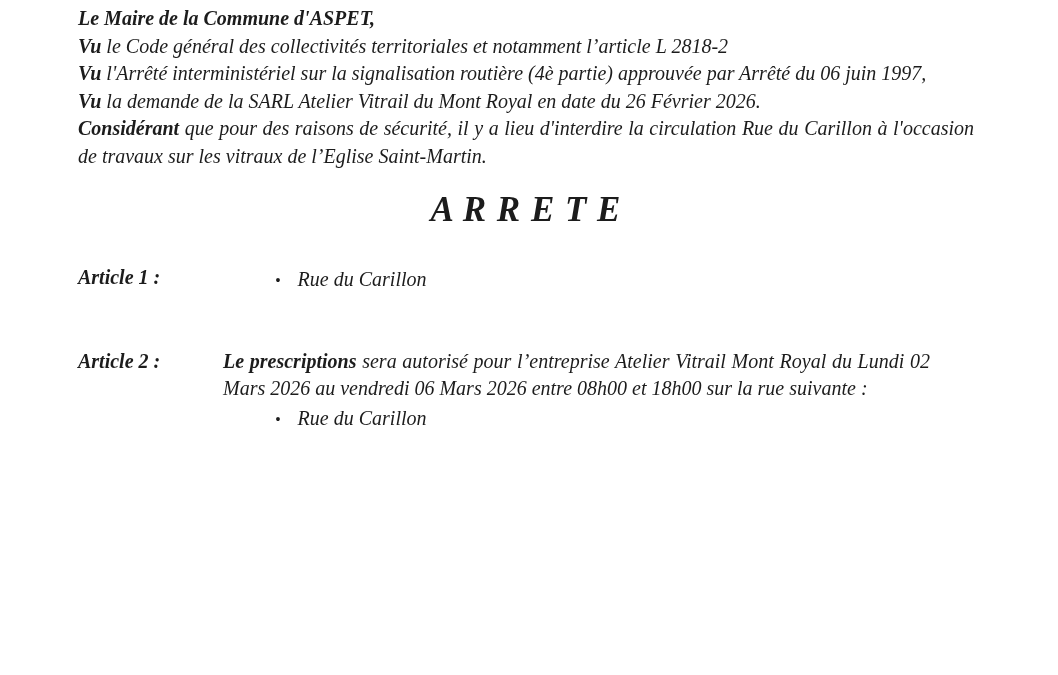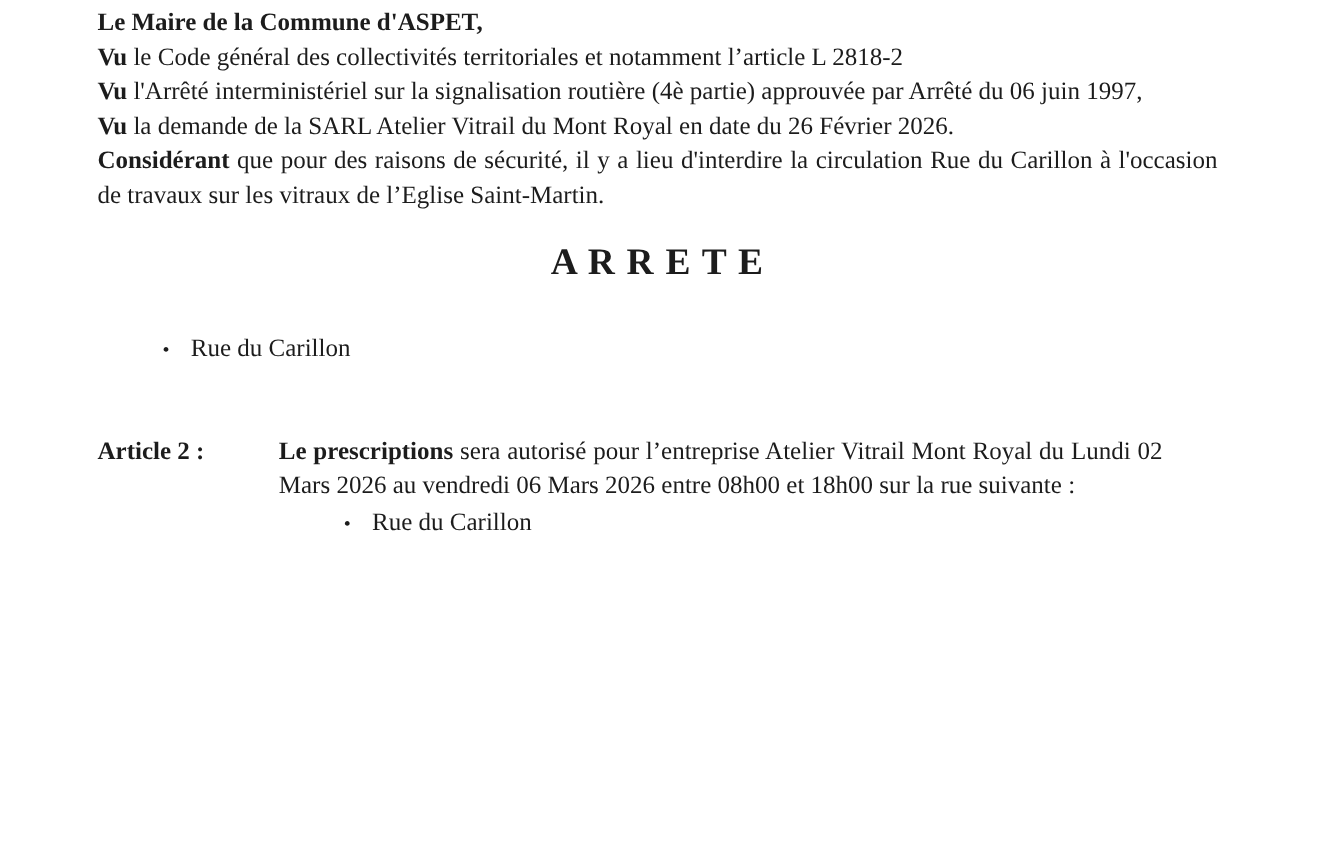--- a/index.html
+++ b/index.html
@@ -7,32 +7,33 @@
     position: relative;
     width: 1058px;
     height: 675px;
     background: #ffffff;
     overflow: hidden;
     font-family: "Liberation Serif", "DejaVu Serif", serif;
     color: #1c1c1c;
   }
   .content {
     padding: 5px 84px 0 78px; 
+    font-style: italic;
   }
   .content p {
     margin: 0;
     font-size: 20px;
     line-height: 27.5px;
   }
   .justify { text-align: justify; }
   b { font-weight: bold; }
 
   .doc-title {
     font-weight: bold;
-    font-size: 30px;
+    font-size: 35px;
     letter-spacing: 1px;
     line-height: 40px;
     text-align: center;
     margin: 20px 0 34px 0;
   }
 
   .article { display: flex; }
   .article + .article { margin-top: 53px; }
   .article-label {
     width: 145px;
@@ -67,20 +68,21 @@
       <p><b>Le Maire de la Commune d'ASPET,</b><span></span></p>
       <p><b>Vu</b><span> le Code général des collectivités territoriales et notamment l’article L 2818-2</span></p>
       <p class="justify"><b>Vu</b><span> l'Arrêté interministériel sur la signalisation routière (4è partie) approuvée par Arrêté du 06 juin 1997,</span></p>
       <p><b>Vu</b><span> la demande de la SARL Atelier Vitrail du Mont Royal en date du 26 Février 2026.</span></p>
       <p class="justify"><b>Considérant</b><span> que pour des raisons de sécurité, il y a lieu d'interdire la circulation Rue du Carillon à l'occasion de travaux sur les vitraux de l’Eglise Saint-Martin.</span></p>
     </div>
 
     <div class="doc-title">A R R E T E</div>
 
     <div class="article">
+      <div class="article-label">Article 1 :</div>
       <div class="article-body">
         <div class="bullet-line">
           <span class="bullet">•</span>
           <span>Rue du Carillon</span>
         </div>
       </div>
     </div>
 
     <div class="article">
       <div class="article-label">Article 2 :</div>

